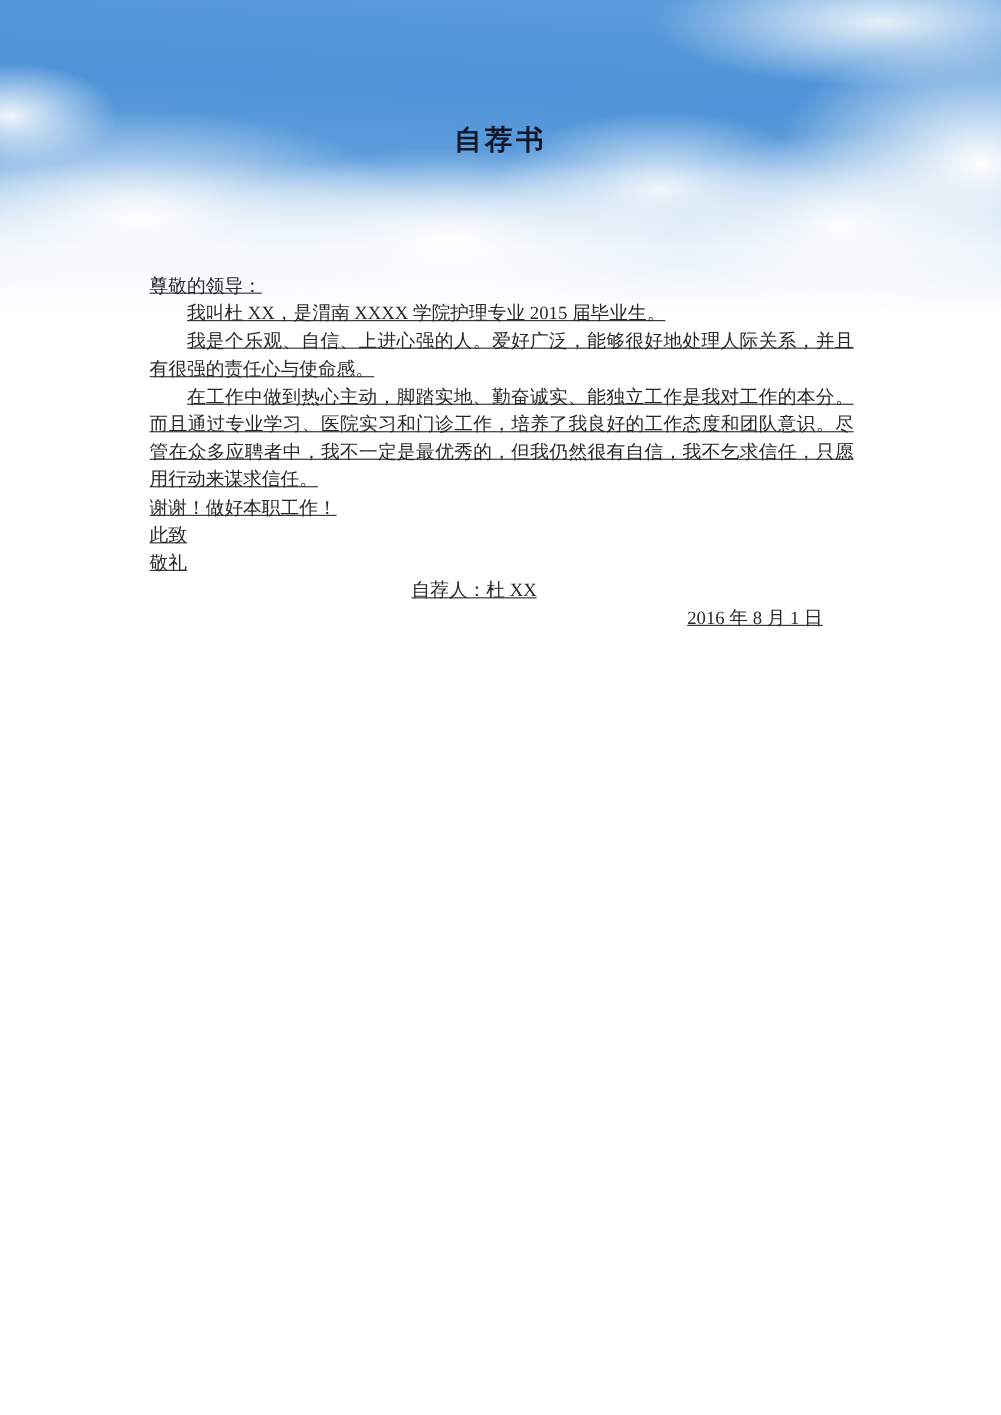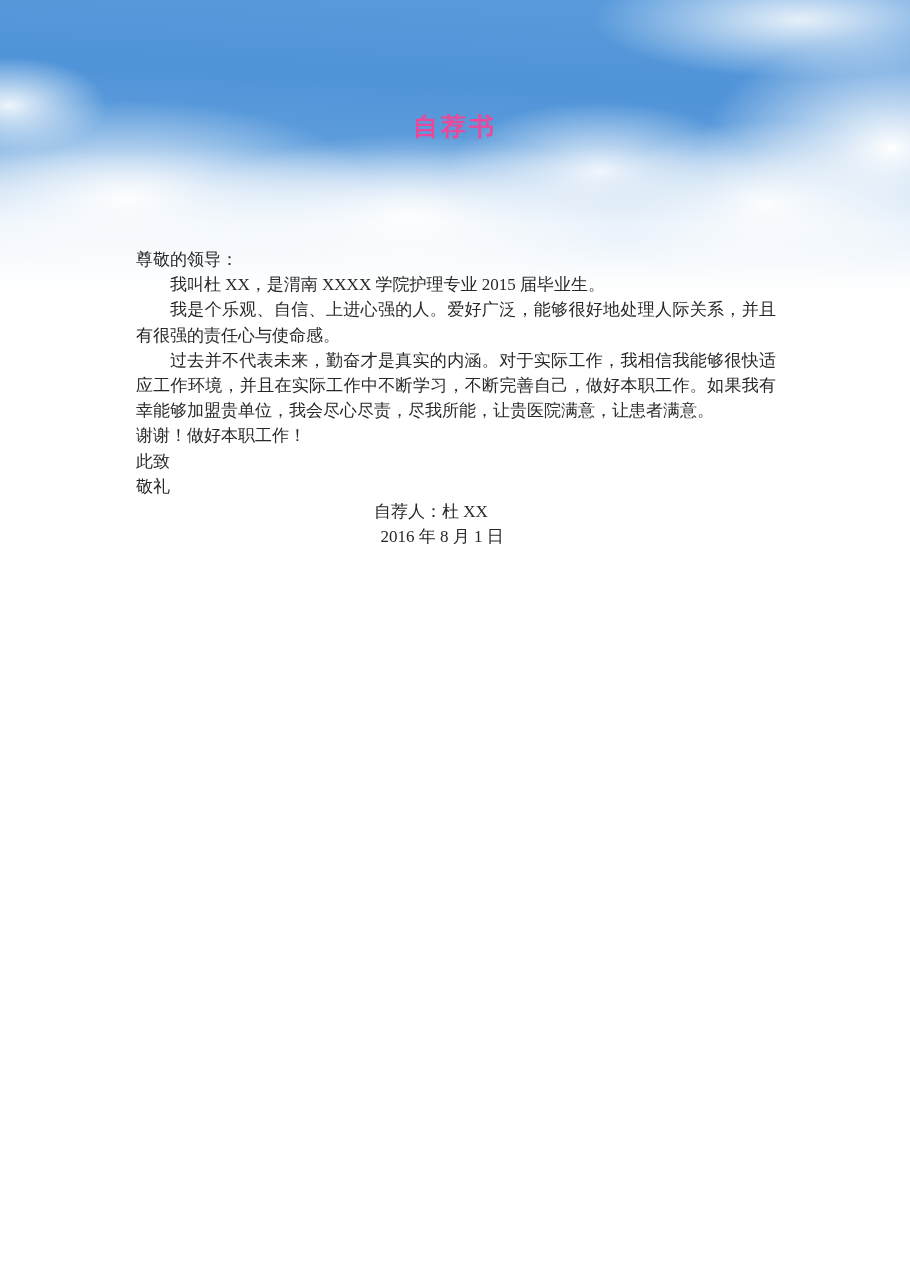--- a/index.html
+++ b/index.html
@@ -36,48 +36,48 @@
   .title {
     position: absolute;
     top: 110px;
     left: 0;
     width: 910px;
     margin: 0;
     text-align: center;
     font-size: 25px;
     font-weight: 600;
     letter-spacing: 3px;
-    color: #ec4899;
+    color: #0f172a;
   }
   .body-text {
     position: absolute;
     top: 247px;
     left: 136px;
     width: 640px;
     font-size: 17px;
     line-height: 25.2px;
     text-align: justify;
   }
-  .body-text p { margin: 0; }
+  .body-text p { margin: 0; text-decoration: underline; }
   #paragraphs p { text-indent: 2em; }
   .sig-name { text-align: center; padding-right: 50px; }
-  .sig-date { text-align: center; padding-right: 28px; }
+  .sig-date { text-align: right; padding-right: 28px; }
 </style>
 </head>
 <body>
 
 <div class="page">
   <div class="sky"></div>
   <h1 class="title">自荐书</h1>
   <div class="body-text">
     <p>尊敬的领导：</p>
     <div id="paragraphs">
         <p>我叫杜 XX，是渭南 XXXX 学院护理专业 2015 届毕业生。</p>
         <p>我是个乐观、自信、上进心强的人。爱好广泛，能够很好地处理人际关系，并且有很强的责任心与使命感。</p>
-        <p>过去并不代表未来，勤奋才是真实的内涵。对于实际工作，我相信我能够很快适应工作环境，并且在实际工作中不断学习，不断完善自己，做好本职工作。如果我有幸能够加盟贵单位，我会尽心尽责，尽我所能，让贵医院满意，让患者满意。</p>
+        <p>在工作中做到热心主动，脚踏实地、勤奋诚实、能独立工作是我对工作的本分。而且通过专业学习、医院实习和门诊工作，培养了我良好的工作态度和团队意识。尽管在众多应聘者中，我不一定是最优秀的，但我仍然很有自信，我不乞求信任，只愿用行动来谋求信任。</p>
       </div>
     <p>谢谢！做好本职工作！</p>
     <p>此致</p>
     <p>敬礼</p>
     <p class="sig-name">自荐人：杜 XX</p>
     <p class="sig-date">2016 年 8 月 1 日</p>
   </div>
 </div>
 
 </body></html>

